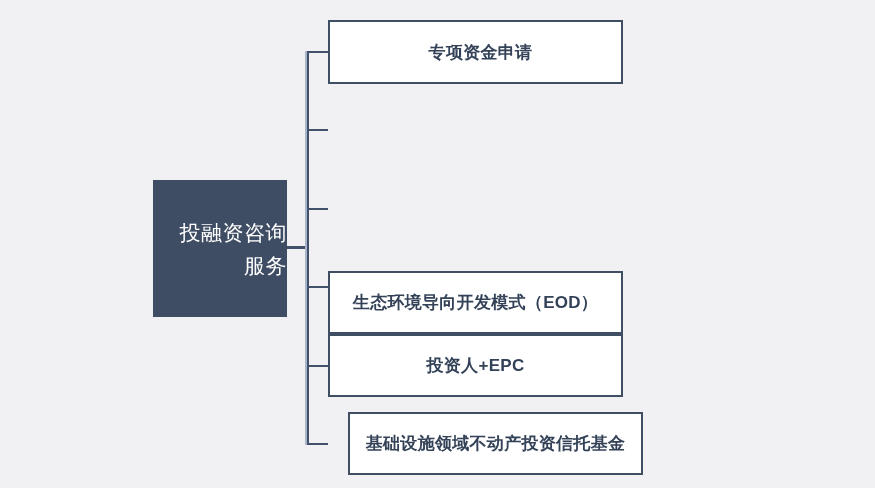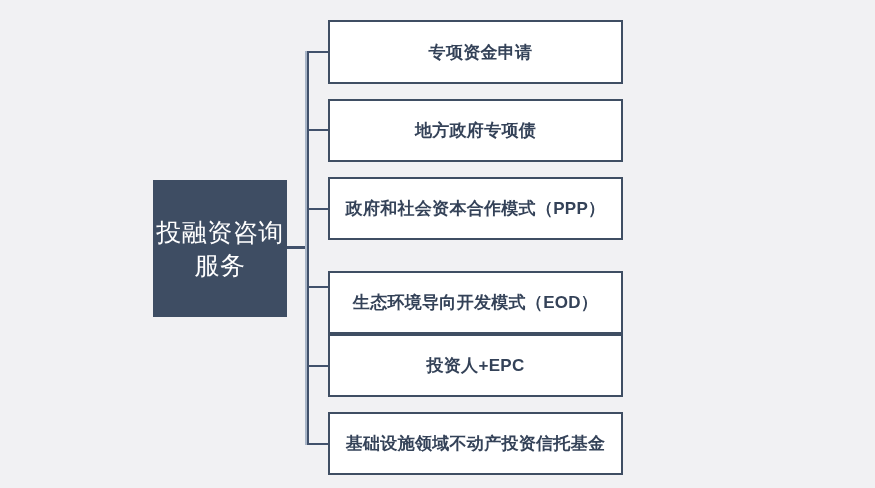--- a/index.html
+++ b/index.html
@@ -19,24 +19,24 @@
   .root-node {
     position: absolute;
     left: 153px;
     top: 180px;
     width: 134px;
     height: 137px;
     background: var(--node-bg, #3e4d63);
     color: var(--node-text, #ffffff);
     display: flex;
     flex-direction: column;
-    align-items: center;
+    align-items: flex-end;
     justify-content: center;
     text-align: center;
-    font-size: 25px;
+    font-size: 21px;
     line-height: 33px;
     letter-spacing: 0.5px;
   }
 
   
   .line {
     position: absolute;
     background: var(--connector, #41516b);
   }
   .line.root-arm   { left: 287px; top: 246px; width: 20px; height: 3px; }
@@ -68,21 +68,21 @@
     font-weight: bold;
     color: var(--box-text, #344258);
     letter-spacing: 0.3px;
     white-space: nowrap;
   }
   .branch.b1 { top: 20px;  height: 64px; padding-left: 10px; }
   .branch.b2 { top: 99px; }
   .branch.b3 { top: 177px; }
   .branch.b4 { top: 255px; margin-top: 16px; }
   .branch.b5 { top: 334px; text-align: right; }
-  .branch.b6 { top: 412px; }
+  .branch.b6 { top: 412px; margin-left: 20px; }
 </style>
 </head>
 <body>
 
 <div class="canvas">
 
   <div class="root-node">
     <span>投融资咨询</span>
     <span>服务</span>
   </div>
@@ -93,26 +93,20 @@
   <div class="line stub s1"></div>
   <div class="line stub s2"></div>
   <div class="line stub s3"></div>
   <div class="line stub s4"></div>
   <div class="line stub s5"></div>
   <div class="line stub s6"></div>
 
   <div class="branch b1">
     <span>专项资金申请</span>
   </div>
-  <div class="branch b2">
-    <span>地方政府专项债</span>
-  </div>
-  <div class="branch b3">
-    <span>政府和社会资本合作模式（PPP）</span>
-  </div>
   <div class="branch b4">
     <span>生态环境导向开发模式（EOD）</span>
   </div>
   <div class="branch b5">
     <span>投资人+EPC</span>
   </div>
   <div class="branch b6">
     <span>基础设施领域不动产投资信托基金</span>
   </div>
 

